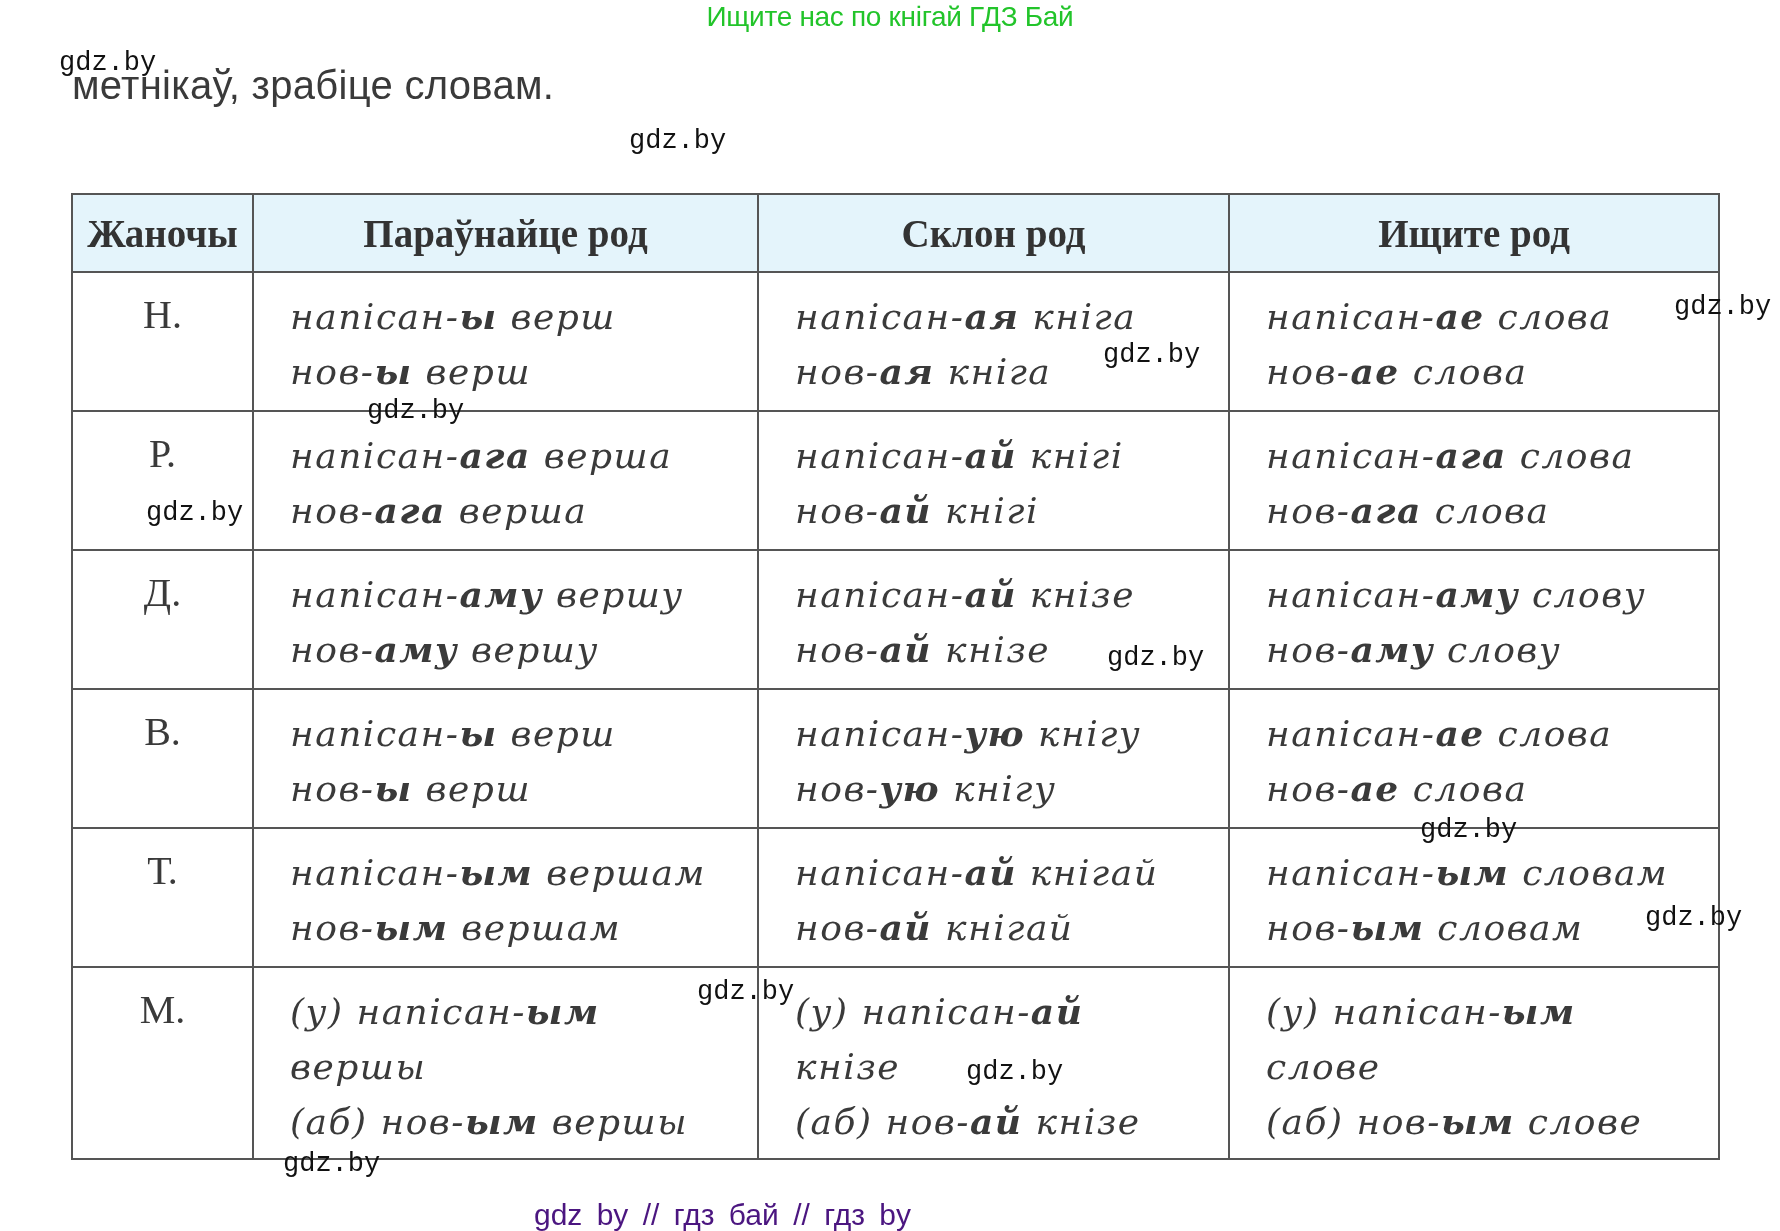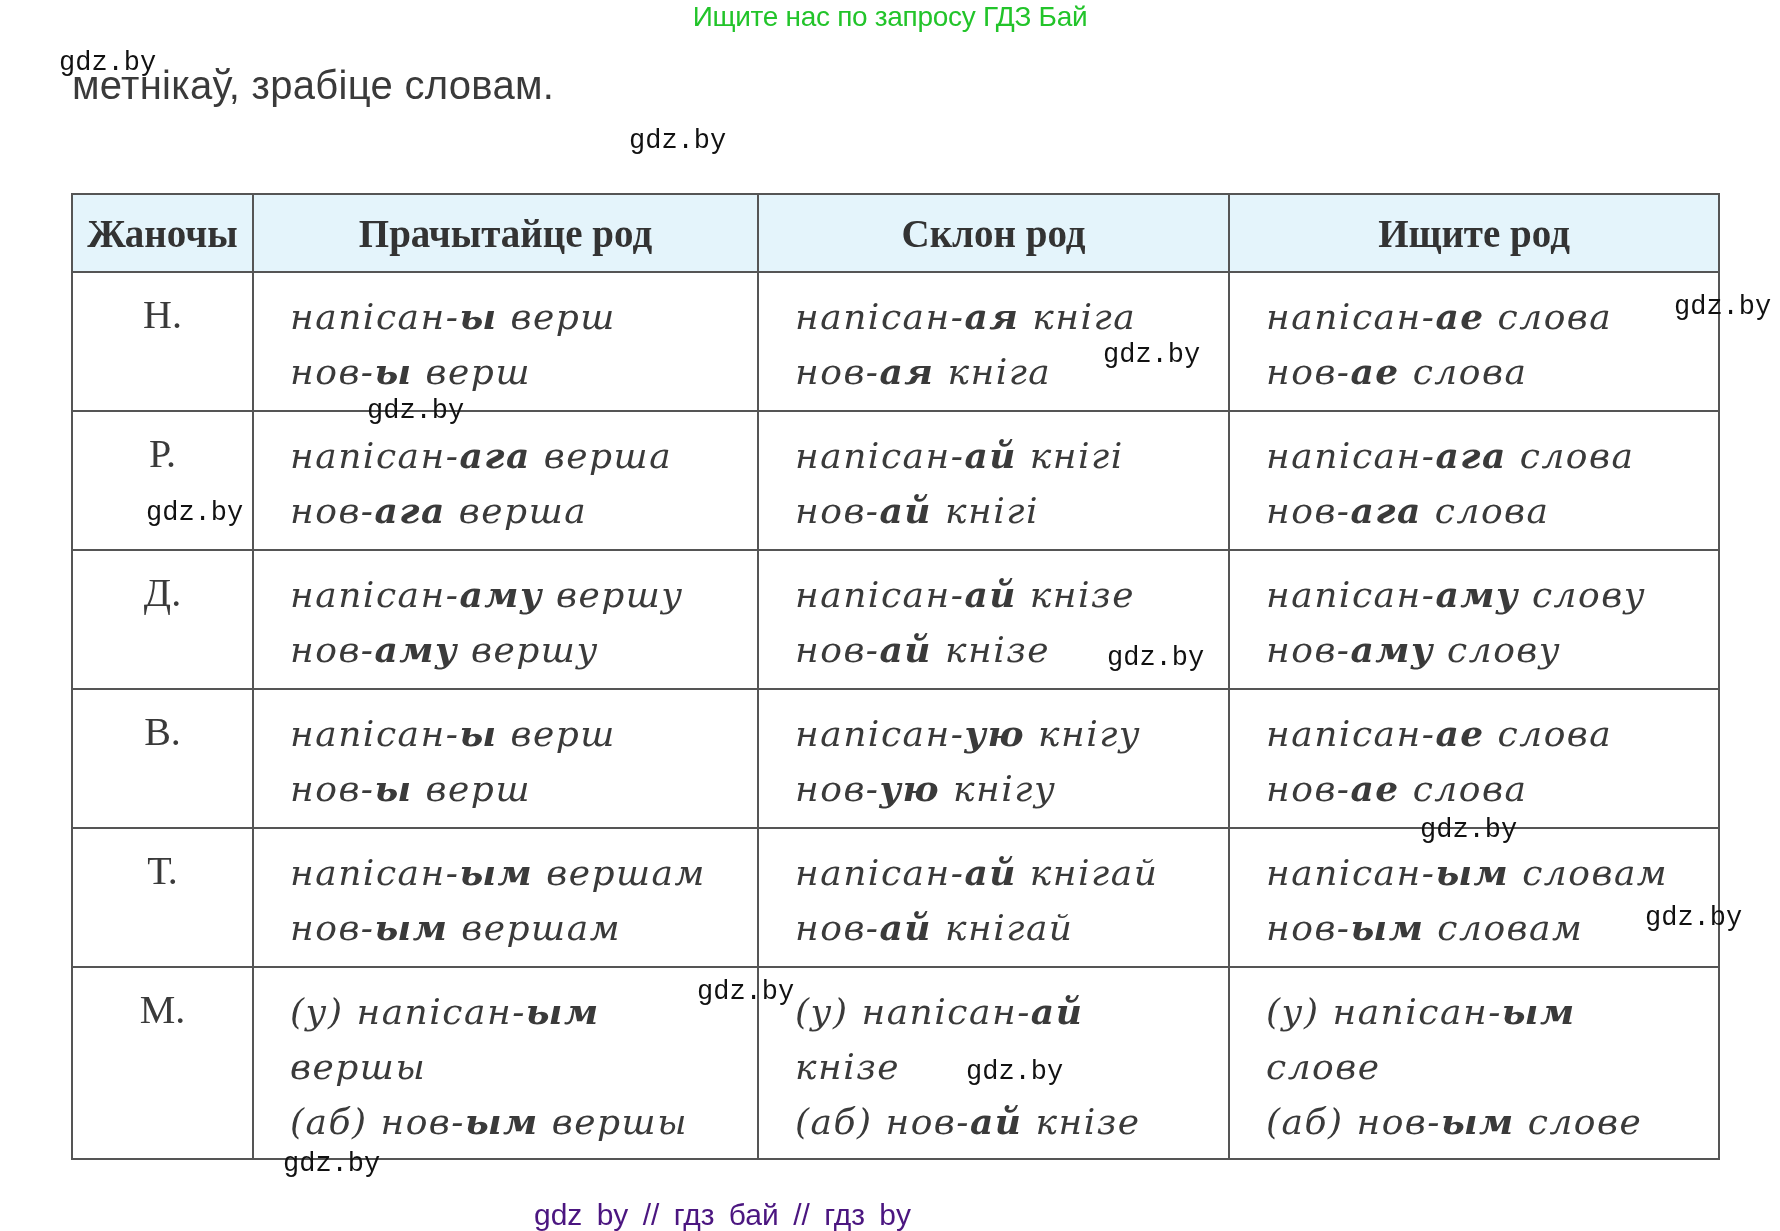--- a/index.html
+++ b/index.html
@@ -56,37 +56,37 @@
   }
   .footer {
     position:absolute; left:0; width:1445px; top:1198px; text-align:center;
     font-family:"Liberation Sans", sans-serif; font-size:30px; line-height:34px;
     color:#4b1680; word-spacing:6px;
   }
 </style>
 </head>
 <body>
 
-<div class="search-hint">Ищите нас по запросу ГДЗ Бай</div>
+<div class="search-hint">Ищите нас по кнігай ГДЗ Бай</div>
 
 <div class="task">
   <span class="line2">метнікаў, зрабіце словам.</span>
 </div>
 
 <table class="grammar">
   <colgroup>
     <col style="width:181px">
     <col style="width:505px">
     <col style="width:471px">
     <col style="width:490px">
   </colgroup>
   <thead>
     <tr>
       <th>Жаночы</th>
-      <th>Прачытайце род</th>
+      <th>Параўнайце род</th>
       <th>Склон род</th>
       <th>Ищите род</th>
     </tr>
   </thead>
   <tbody id="tbody">
       <tr class="r">
         <td class="case">Н.</td>
         <td class="forms">
           <span class="f"><span></span><span>напісан-</span><b>ы</b><span style="white-space: pre;"> верш</span></span>
           <span class="f"><span></span><span>нов-</span><b>ы</b><span style="white-space: pre;"> верш</span></span>

